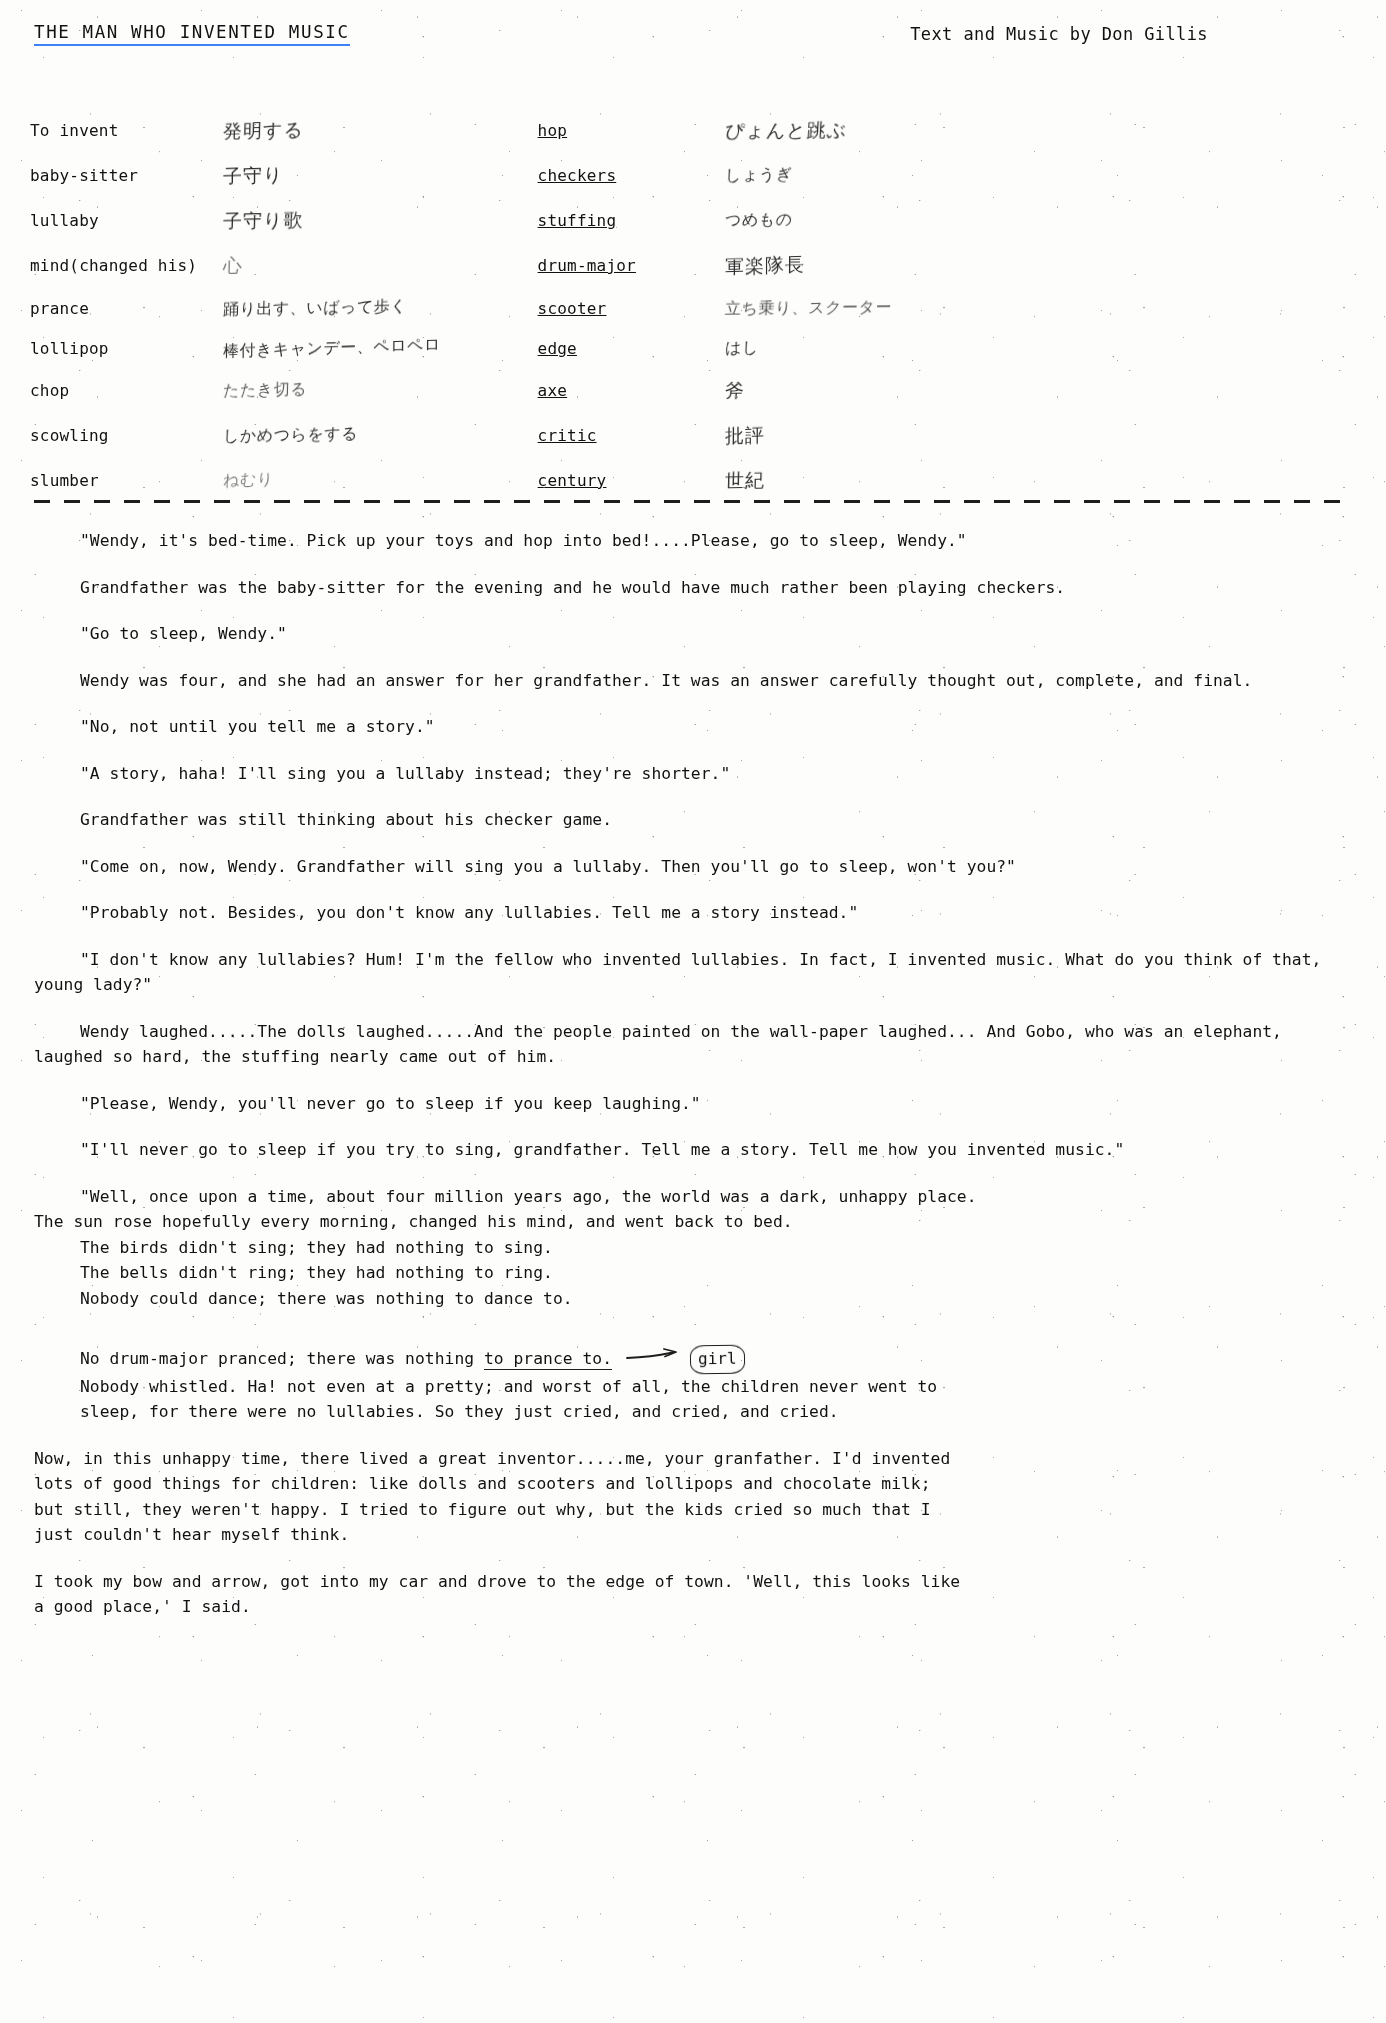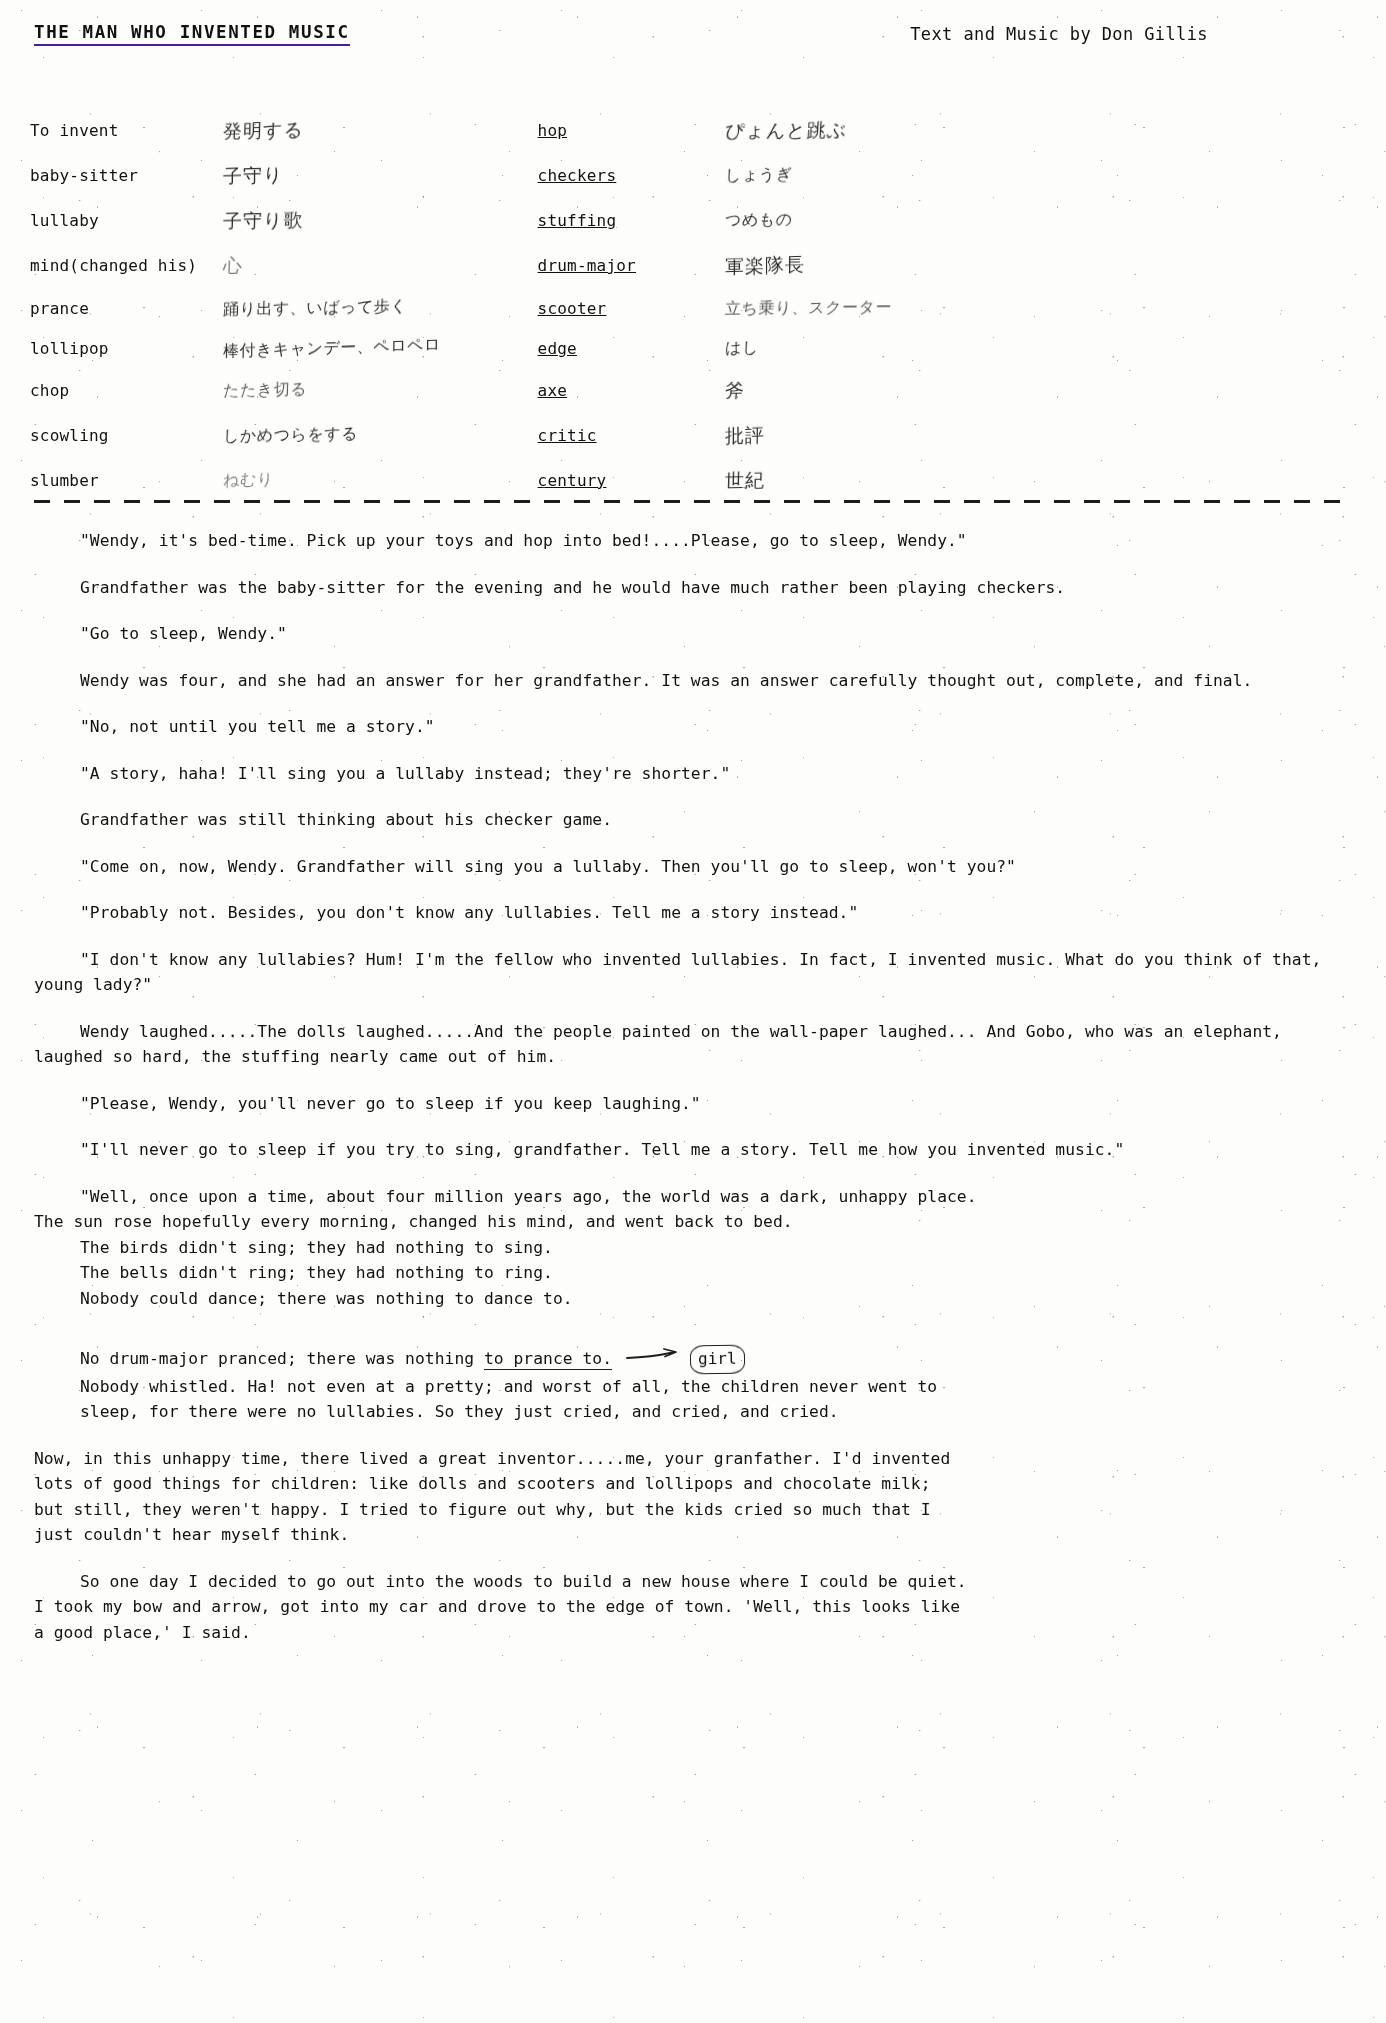--- a/index.html
+++ b/index.html
@@ -53,22 +53,22 @@
     left: 0;
     right: 0;
     height: 34px;
   }
   .doc-title {
     position: absolute;
     left: 34px;
     top: 0;
     font-size: 17.5px;
     letter-spacing: 1.6px;
-    font-weight: 700;
-    border-bottom: 2px solid #4c1d95;
+    font-weight: 400;
+    border-bottom: 2px solid #3b82f6;
     padding-bottom: 2px;
     white-space: nowrap;
     filter: blur(.22px);
   }
   .byline {
     position: absolute;
     right: 178px;
     top: 2px;
     font-size: 17px;
     letter-spacing: .4px;
@@ -311,21 +311,20 @@
       </div>
 
       <div class="blockpara">
         <div>Now, in this unhappy time, there lived a great inventor.....me, your granfather. I'd invented</div>
         <div>lots of good things for children: like dolls and scooters and lollipops and chocolate milk;</div>
         <div>but still, they weren't happy. I tried to figure out why, but the kids cried so much that I</div>
         <div>just couldn't hear myself think.</div>
       </div>
 
       <div class="blockpara">
-        <div style="text-indent:46px">So one day I decided to go out into  the woods to build a new house where I could be quiet.</div>
         <div>I took my bow and arrow, got into my car and drove to the edge of town. 'Well, this looks like</div>
         <div>a good place,' I said.</div>
       </div>
 
     </div>
 
     <div class="grain"></div>
   </div>
 </div>
 

